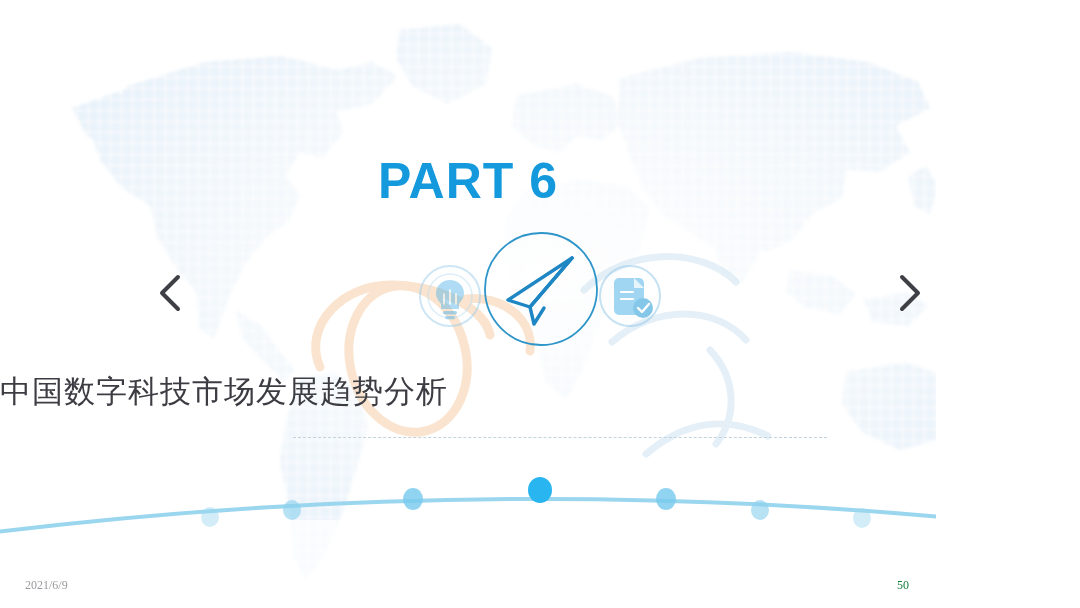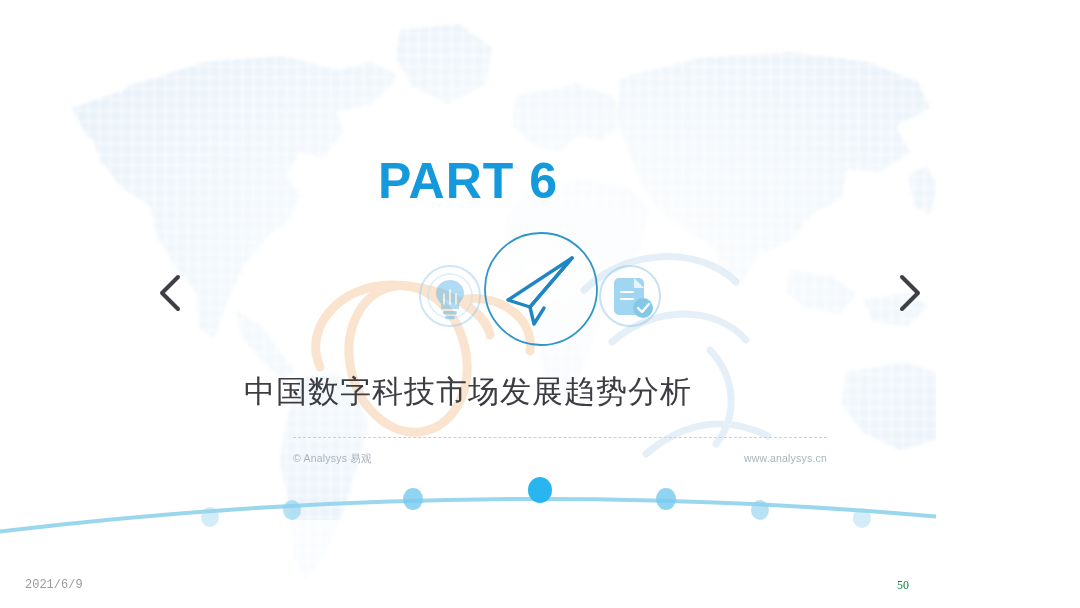--- a/index.html
+++ b/index.html
@@ -111,21 +111,21 @@
     width: 122px;
     height: 122px;
   }
 
   
   .slide-title {
     position: absolute;
     left: 0;
     right: 0;
     top: 371px;
-    text-align: center;
+    text-align: left;
     font-size: 31px;
     color: #3c3c43;
     letter-spacing: 1px;
     font-family: "Liberation Sans", "DejaVu Sans", sans-serif;
   }
 
   
   .divider {
     position: absolute;
     left: 293px;
@@ -168,21 +168,21 @@
     pointer-events: none;
   }
 
   
   .footer-date {
     position: absolute;
     left: 25px;
     top: 578px;
     font-size: 12px;
     color: #9a9a9f;
-    font-family: Liberation Mono, monospace;
+    font-family: Liberation Serif, serif;
   }
   .footer-center {
     position: absolute;
     left: 0;
     right: 0;
     top: 578px;
     text-align: center;
     font-size: 12px;
     color: #9a9a9f;
   }
@@ -324,24 +324,20 @@
       <path d="M46,24 L56,34 L46,34 Z" fill="#ffffff" opacity="0.75"></path>
       <path d="M33,38 L45,38 M33,45 L45,45" stroke="#ffffff" stroke-width="2.2" stroke-linecap="round"></path>
       <circle cx="55" cy="54" r="10" fill="#2f9fda"></circle>
       <polyline points="50,54 54,58 61,50" fill="none" stroke="#ffffff" stroke-width="2.4" stroke-linecap="round" stroke-linejoin="round"></polyline>
     </svg>
   </div>
 
   <div class="slide-title">中国数字科技市场发展趋势分析</div>
 
   <div class="divider"></div>
-  <div class="source-row">
-    <span class="source-left">© Analysys 易观</span>
-    <span class="source-right">www.analysys.cn</span>
-  </div>
 
   <svg class="arc-layer" viewBox="0 0 1080 90" xmlns="http://www.w3.org/2000/svg">
     <path d="M -20,74 Q 540,4 1100,74" fill="none" stroke="#9bd6ef" stroke-width="4" stroke-linecap="round"></path>
     <g>
       <ellipse cx="210" cy="57" rx="9" ry="10" fill="#9bd6ef" opacity="0.45"></ellipse>
       <ellipse cx="292" cy="50" rx="9" ry="10" fill="#8ad0ee" opacity="0.62"></ellipse>
       <ellipse cx="413" cy="39" rx="10" ry="11" fill="#79cbee" opacity="0.82"></ellipse>
       <ellipse cx="540" cy="30" rx="12" ry="13" fill="#29b6f0" opacity="1"></ellipse>
       <ellipse cx="666" cy="39" rx="10" ry="11" fill="#79cbee" opacity="0.82"></ellipse>
       <ellipse cx="760" cy="50" rx="9" ry="10" fill="#8ad0ee" opacity="0.62"></ellipse>

